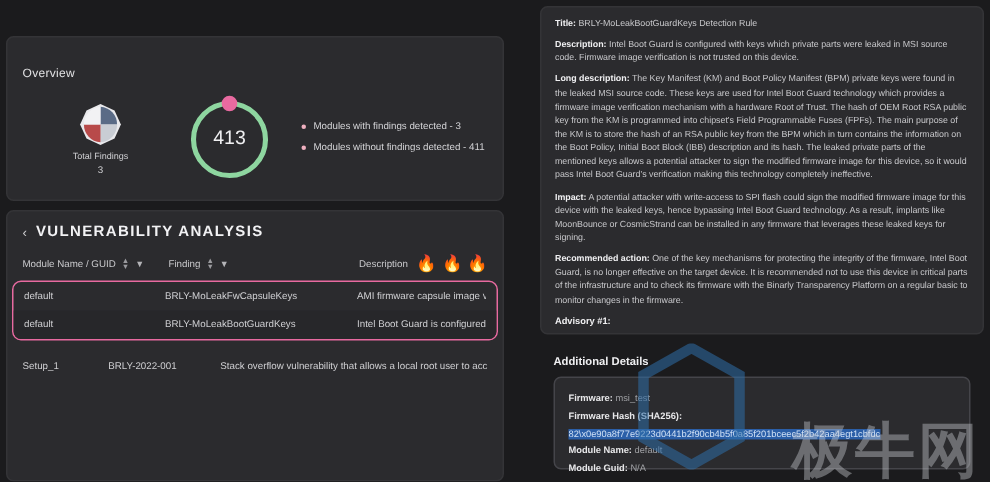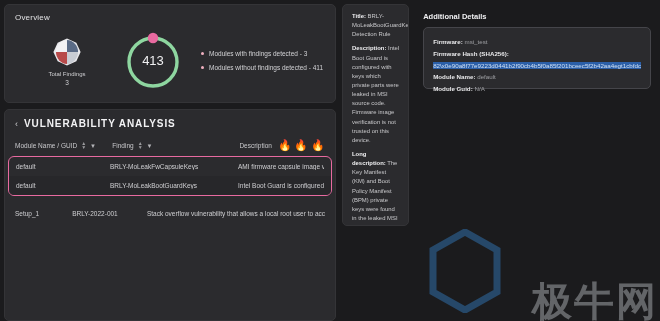--- a/index.html
+++ b/index.html
@@ -14,21 +14,21 @@
 
   
   .left { width: 332px; display: flex; flex-direction: column; gap: 6px; }
 
   .card {
     background: #2b2b2e;
     border-radius: 5px;
     border: 1px solid #343437;
   }
 
-  .overview { padding: 8px 10px 10px 10px; }
+  .overview { padding: 19px 10px 10px 10px; margin-top: 20px; }
   .overview-title { font-size: 8px; color: #e2e2e4; letter-spacing: .2px; }
 
   .overview-body {
     display: flex; align-items: center; margin-top: 6px;
   }
 
   .findings-block {
     width: 104px; display: flex; flex-direction: column;
     align-items: center; gap: 2px;
   }
@@ -75,21 +75,21 @@
     white-space: nowrap; overflow: hidden;
   }
   .row.alt { background: #27272a; }
   .row .c1 { width: 94px; overflow: hidden; }
   .row .c2 { width: 128px; overflow: hidden; }
   .row .c3 { flex: 1; overflow: hidden; text-overflow: clip; }
   .row-plain { display: flex; align-items: center; padding: 6px 10px; font-size: 6.5px; color: #cfcfd2; white-space: nowrap; overflow: hidden; }
   .row-plain .c1 { width: 98px; } .row-plain .c2 { width: 128px; } .row-plain .c3 { flex: 1; }
 
   
-  .right { width: 318px; display: flex; gap: 5px; position: relative; }
+  .right { width: 318px; display: flex; flex-direction: column; gap: 5px; position: relative; margin-left: 18px; }
 
   .detail-card { padding: 7px 9px; height: 222px; overflow: hidden; }
   .d-line { font-size: 5.9px; line-height: 1.55; color: #c8c8cb; margin-bottom: 5px; text-align: left; }
   .d-line b { color: #f0f0f2; font-weight: bold; }
   .lbl-only { font-size: 6.2px; font-weight: bold; color: #f0f0f2; margin-bottom: 4px; }
 
   .addl { padding: 8px 9px; flex: 1; }
   .addl-title { font-size: 7.5px; font-weight: bold; color: #f0f0f2; margin-bottom: 6px; }
   .addl-box {
     border: 1px solid #45454a; border-radius: 5px;

